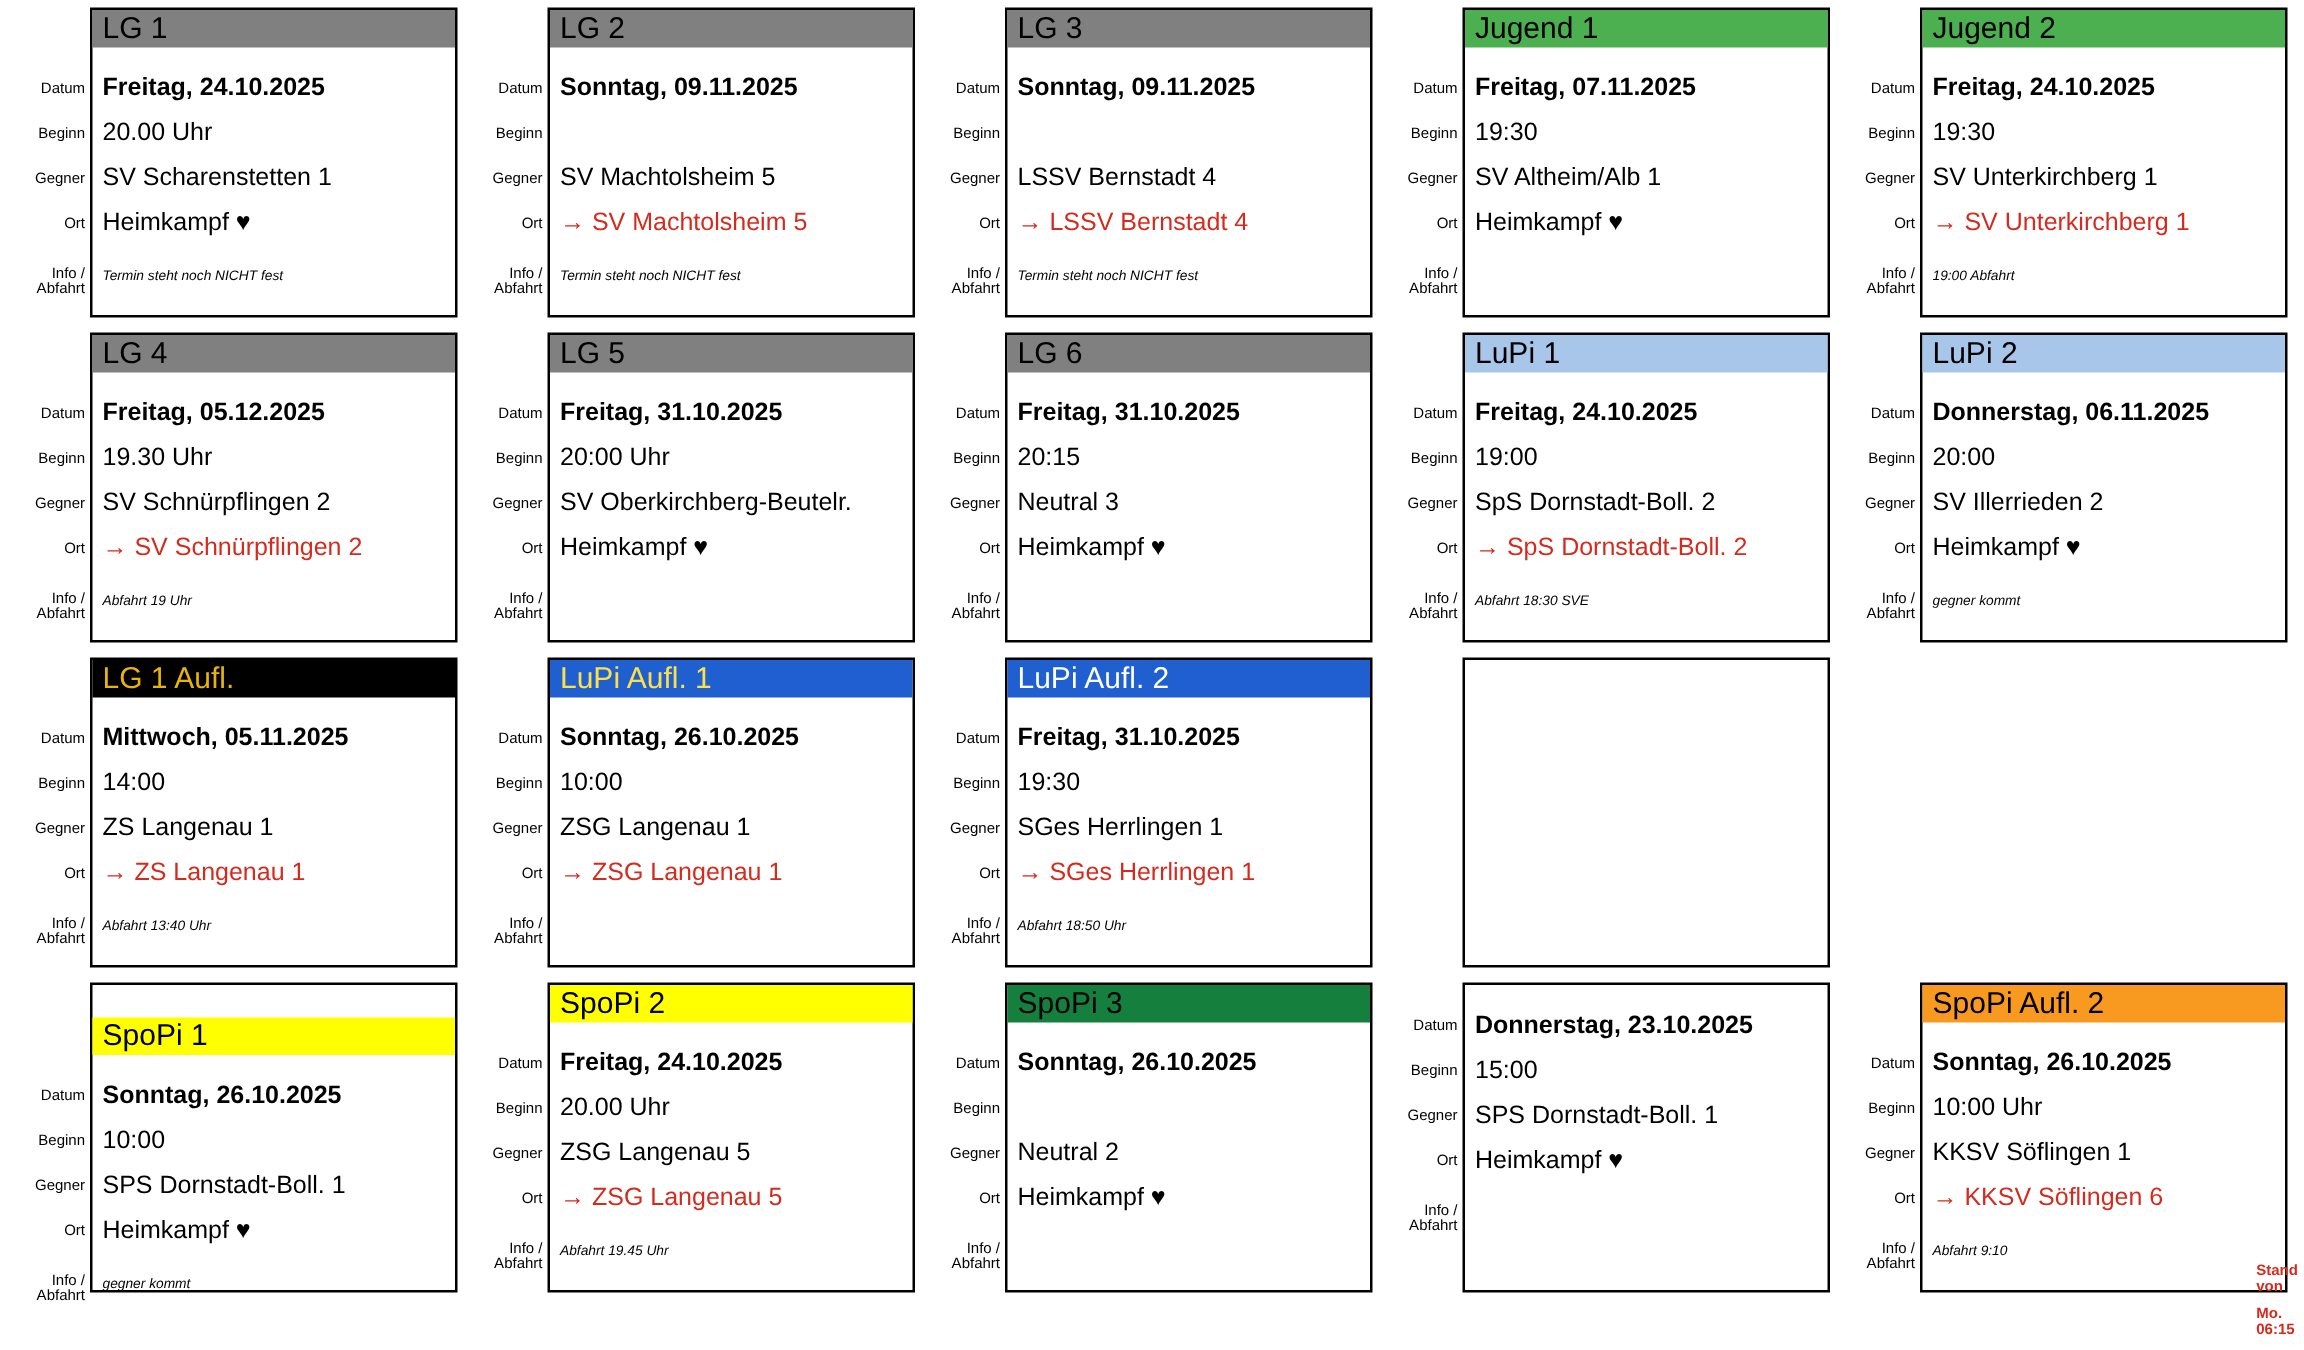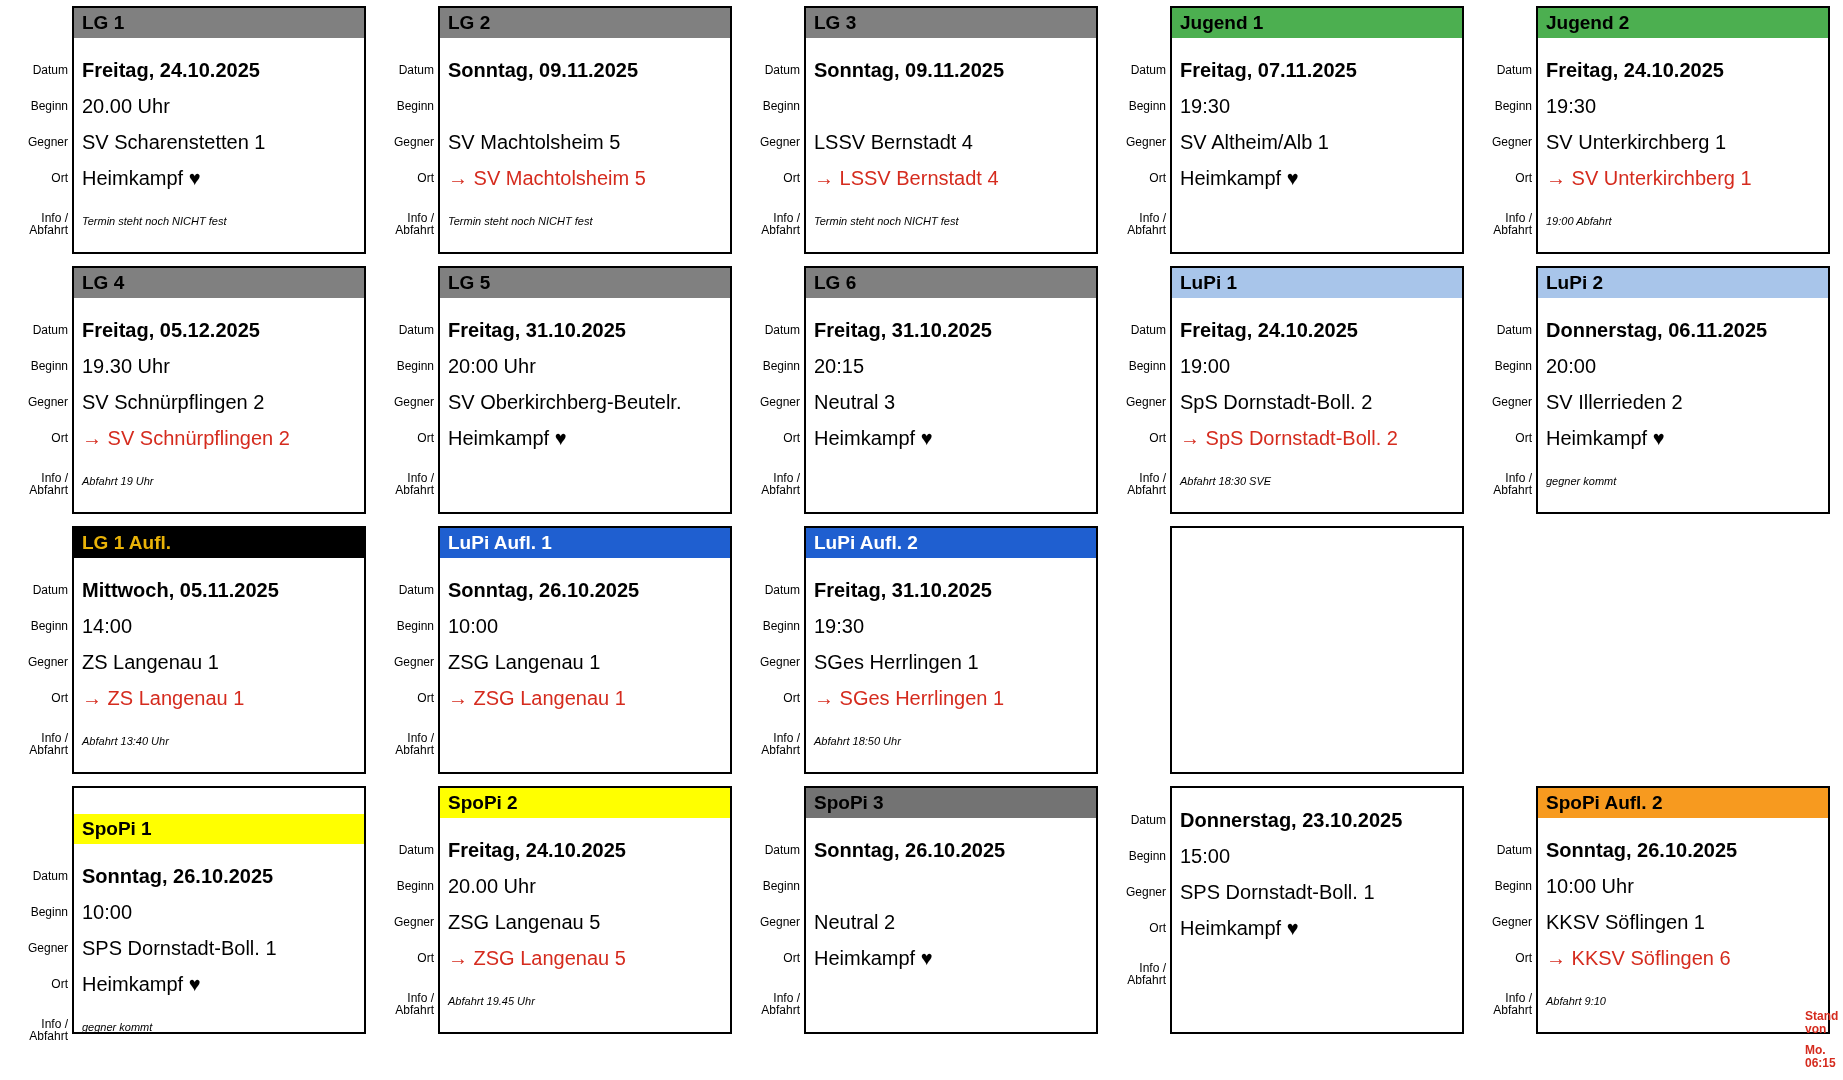--- a/index.html
+++ b/index.html
@@ -28,22 +28,22 @@
     box-sizing:border-box;
     width:294px;
     margin-left:68px;
     border:2px solid #000;
     background:#fff;
     height:248px;
     position:relative;
   }
   .card.empty{border:2px solid #000;}
   .hdr{
-    font-weight:bold;
-    font-size:19px;
+    font-weight:normal;
+    font-size:24px;
     line-height:26px;
     padding:2px 16px 2px 8px;
     color:#000;
     border-bottom:0;
   }
   .hdr.white{color:#fff;}
   .rowline{
     position:relative;
     height:36px;
   }
@@ -399,21 +399,21 @@
         <div class="spacer"></div>
         <div class="rowline">
           <span class="lbl two">Info /<br>Abfahrt</span>
           <div class="val info">Abfahrt 13:40 Uhr</div>
         </div>
       </div>
     </div>
     </div>
     <div class="cell">
     <div class="card">
-      <div class="hdr white" style="background:#1f5fd0;color:#ffffff;">LuPi Aufl. 1</div>
+      <div class="hdr white" style="background:#1f5fd0;color:#fde047;">LuPi Aufl. 1</div>
       <div class="body">
         <div class="rowline">
       <span class="lbl">Datum</span>
       <div class="val bold">Sonntag, 26.10.2025</div>
     </div>
         <div class="rowline">
       <span class="lbl">Beginn</span>
       <div class="val ">10:00</div>
     </div>
         <div class="rowline">
@@ -515,21 +515,21 @@
         <div class="spacer"></div>
         <div class="rowline">
           <span class="lbl two">Info /<br>Abfahrt</span>
           <div class="val info">Abfahrt 19.45 Uhr</div>
         </div>
       </div>
     </div>
     </div>
     <div class="cell">
     <div class="card">
-      <div class="hdr" style="background:#737373;color:#000000;">SpoPi 3</div>
+      <div class="hdr" style="background:#15803d;color:#000000;">SpoPi 3</div>
       <div class="body">
         <div class="rowline">
       <span class="lbl">Datum</span>
       <div class="val bold">Sonntag, 26.10.2025</div>
     </div>
         <div class="rowline">
       <span class="lbl">Beginn</span>
       <div class="val "></div>
     </div>
         <div class="rowline">

